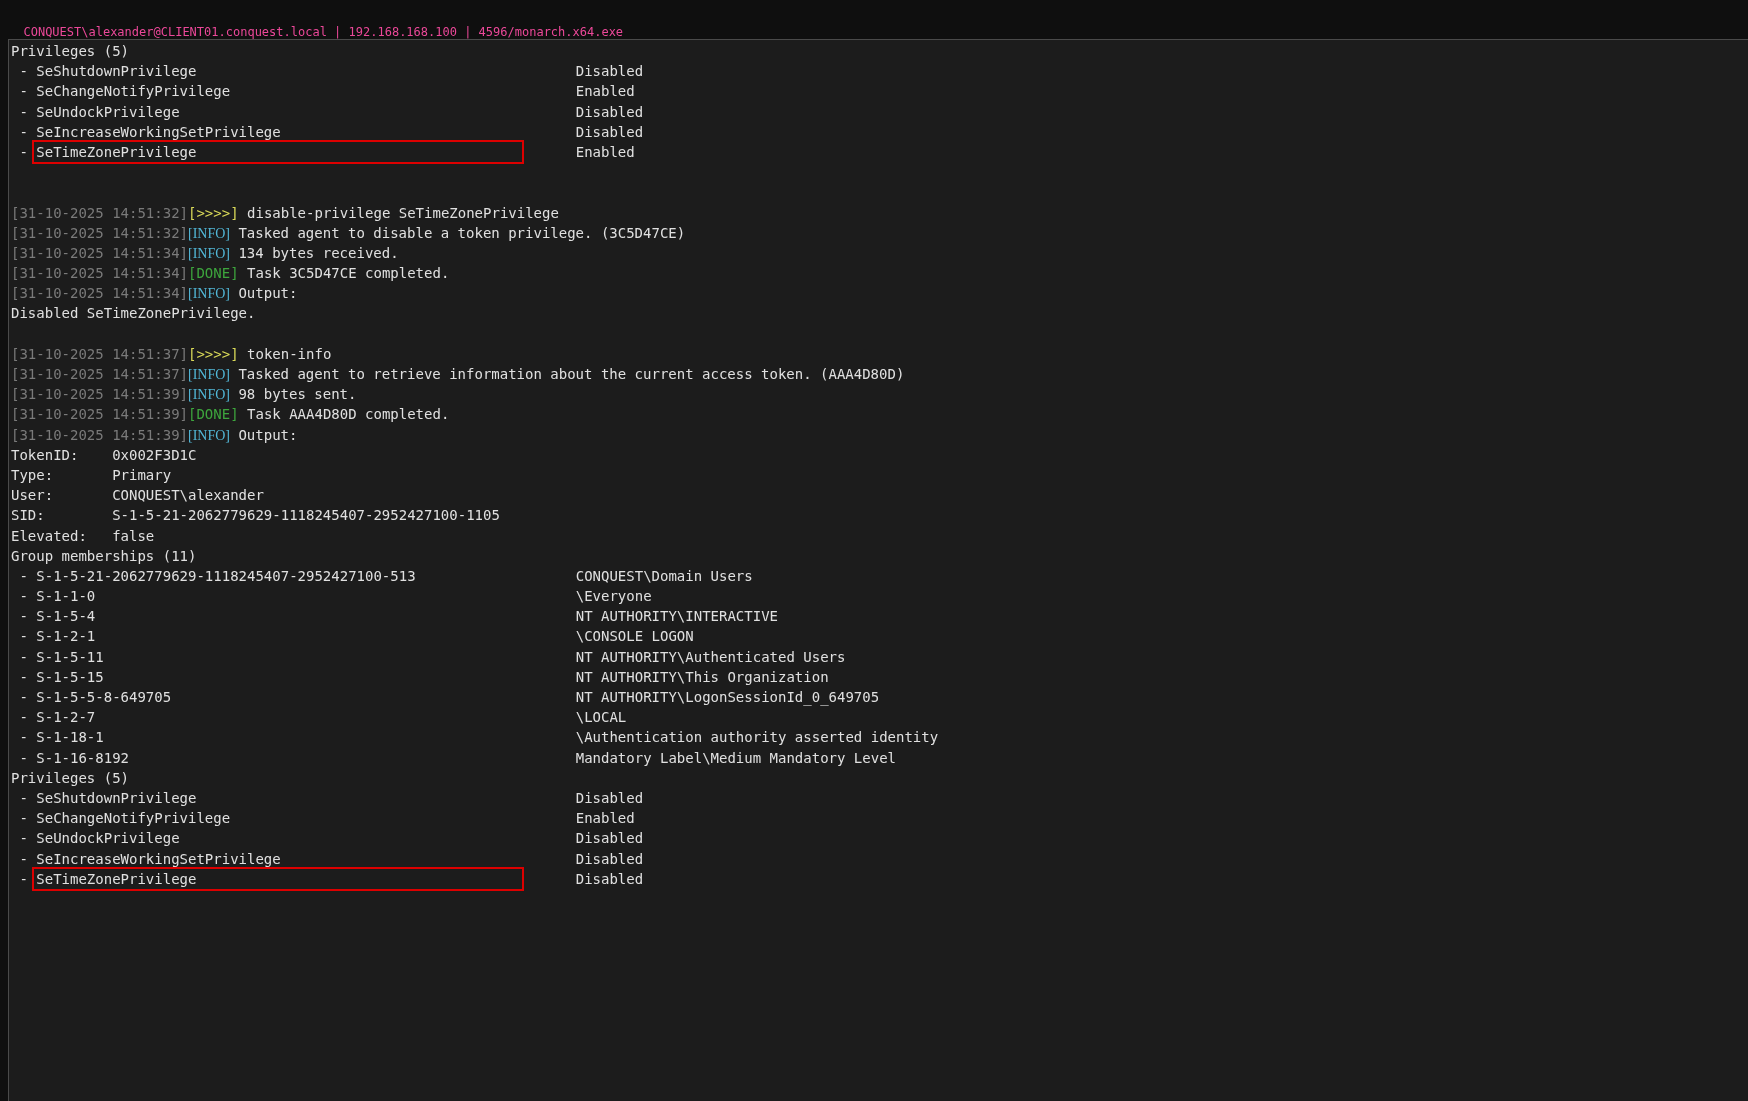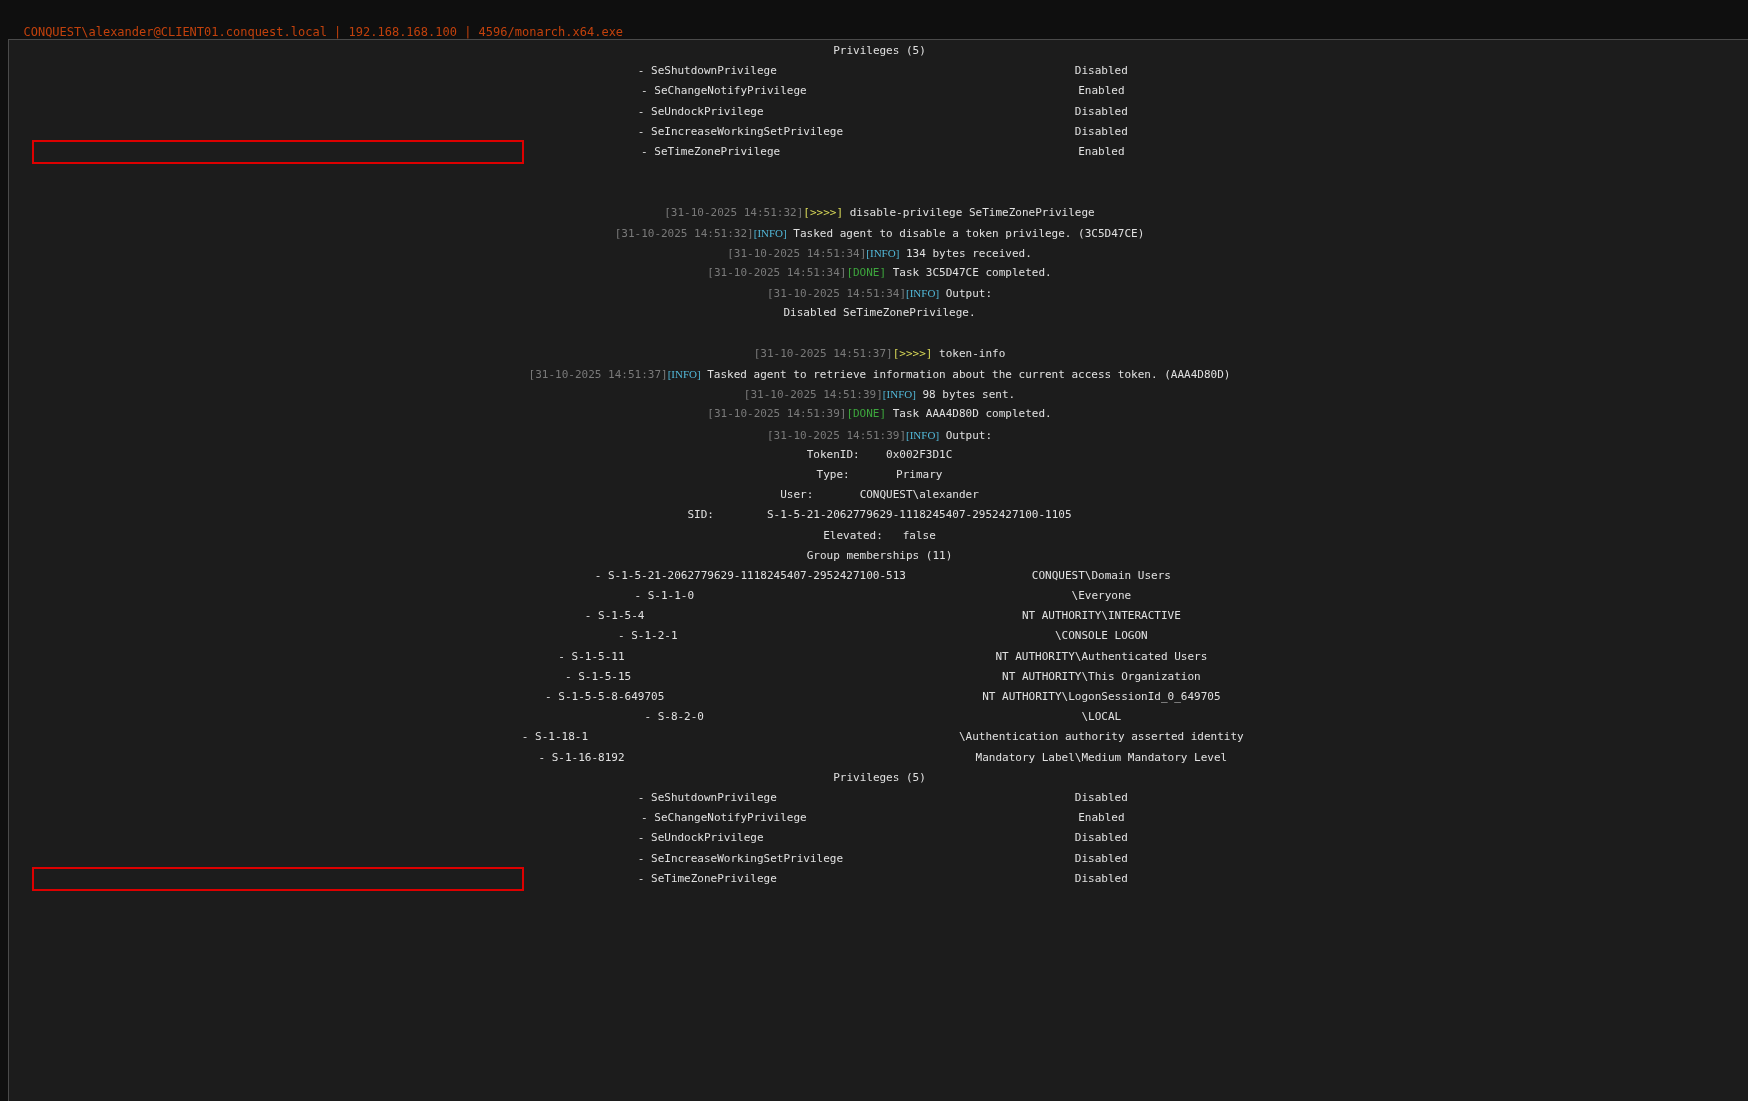--- a/index.html
+++ b/index.html
@@ -1,31 +1,31 @@
 <!DOCTYPE html>
 <html><head>
 <meta charset="utf-8">
 <style>
   * { margin:0; padding:0; box-sizing:border-box; }
   html,body { width:1748px; height:1101px; background:#0f0f0f; overflow:hidden;
               font-family:"DejaVu Sans Mono", monospace; }
   .titlebar {
     position:absolute; top:0; left:0; width:1504px; height:39px;
-    background:#0f0f0f; color:#c2410c; font-size:12px;
+    background:#0f0f0f; color:#ec4899; font-size:12px;
     padding:11px 0 0 9px; white-space:pre;
   }
   .pane {
     position:absolute; top:39px; left:8px; right:0; bottom:0;
     background:#1c1c1c;
     border-top:1px solid #4a4a4a; border-left:1px solid #4a4a4a;
     padding-top:1px; overflow:hidden;
   }
   .line {
     position:relative; height:20.2px; line-height:20.2px;
-    white-space:pre; color:#e0e0e0; font-size:11px; padding-left:2px;text-align:center;
+    white-space:pre; color:#e0e0e0; font-size:14px; padding-left:2px;
   }
   .t-dim  { color:#7a7a7a; }
   .t-cmd  { color:#d8d858; }
   .t-info { color:#52b8d8;font-family:Liberation Serif, serif; }
   .t-done { color:#3da53d;margin-top:11px; }
   .hl-box {
     position:absolute; left:23px; top:-2px; width:492px; height:24px;
     border:2px solid #dd0000; pointer-events:none;
   }
 </style>
@@ -64,21 +64,21 @@
       <div class="line">SID:        S-1-5-21-2062779629-1118245407-2952427100-1105</div>
       <div class="line">Elevated:   false</div>
       <div class="line">Group memberships (11)</div>
       <div class="line"> - S-1-5-21-2062779629-1118245407-2952427100-513                   CONQUEST\Domain Users</div>
       <div class="line"> - S-1-1-0                                                         \Everyone</div>
       <div class="line"> - S-1-5-4                                                         NT AUTHORITY\INTERACTIVE</div>
       <div class="line"> - S-1-2-1                                                         \CONSOLE LOGON</div>
       <div class="line"> - S-1-5-11                                                        NT AUTHORITY\Authenticated Users</div>
       <div class="line"> - S-1-5-15                                                        NT AUTHORITY\This Organization</div>
       <div class="line"> - S-1-5-5-8-649705                                                NT AUTHORITY\LogonSessionId_0_649705</div>
-      <div class="line"> - S-8-2-0                                                         \LOCAL</div>
+      <div class="line"> - S-1-2-7                                                         \LOCAL</div>
       <div class="line"> - S-1-18-1                                                        \Authentication authority asserted identity</div>
       <div class="line"> - S-1-16-8192                                                     Mandatory Label\Medium Mandatory Level</div>
       <div class="line">Privileges (5)</div>
       <div class="line"> - SeShutdownPrivilege                                             Disabled</div>
       <div class="line"> - SeChangeNotifyPrivilege                                         Enabled</div>
       <div class="line"> - SeUndockPrivilege                                               Disabled</div>
       <div class="line"> - SeIncreaseWorkingSetPrivilege                                   Disabled</div>
       <div class="line"> - SeTimeZonePrivilege                                             Disabled<div class="hl-box"></div></div>
     </div>
 </div>

